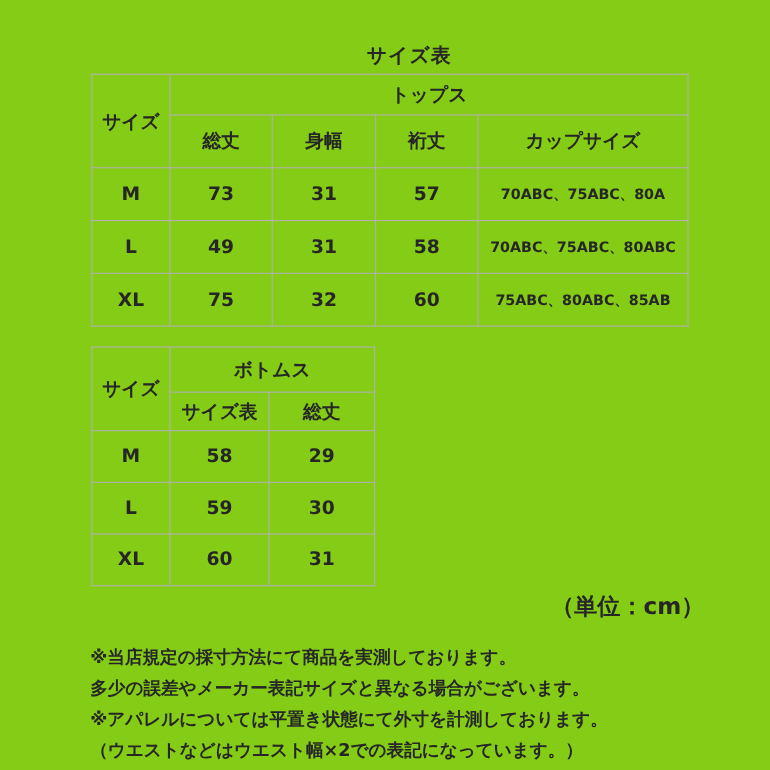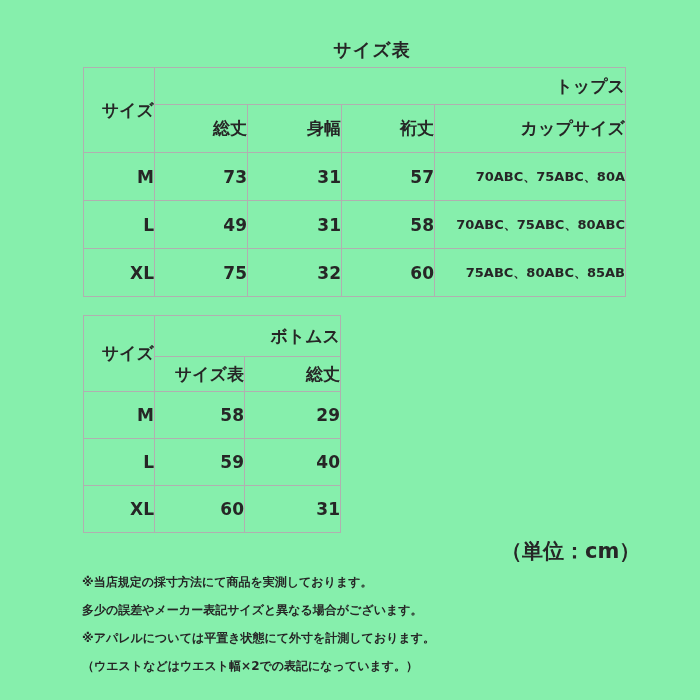--- a/index.html
+++ b/index.html
@@ -4,21 +4,21 @@
 <style>
   html, body {
     margin: 0;
     padding: 0;
     background: #ffffff;
   }
   .page {
     position: relative;
     width: 700px;
     height: 700px;
-    background: #86efac;
+    background: #84cc16;
     font-family: "DejaVu Sans", "Liberation Sans", sans-serif;
     font-weight: bold;
     color: #262626;
   }
   .title {
     position: absolute;
     top: 38px;
     left: 0;
     width: 700px;
     text-align: center;
@@ -26,21 +26,21 @@
     font-size: 18px;
     letter-spacing: 1px;
   }
   table.sizes-table {
     position: absolute;
     border-collapse: collapse;
     table-layout: fixed;
   }
   table.sizes-table td {
     border: 1px solid #b0b0b0;
-    text-align: right;
+    text-align: center;
     vertical-align: middle;
     font-size: 17px;
     font-weight: bold;
     color: #262626;
     padding: 0;
     overflow: hidden;
     white-space: nowrap;
   }
   .tops-table    { left: 83px; top: 67px; }
   .bottoms-table { left: 83px; top: 315px; }
@@ -64,22 +64,22 @@
 
   .unit-label {
     position: absolute;
     left: 501px;
     top: 537px;
     font-size: 21px;
   }
   .notes {
     position: absolute;
     left: 82px;
-    top: 568px;
-    font-size: 12px;
+    top: 584px;
+    font-size: 16px;
     line-height: 28px;
     white-space: nowrap;
   }
 </style>
 </head>
 <body>
 
 <div class="page">
 
   <div class="title">サイズ表</div>
@@ -143,21 +143,21 @@
         <td>総丈</td>
       </tr>
       <tr class="r-data">
         <td>M</td>
         <td>58</td>
         <td>29</td>
       </tr>
       <tr class="r-data">
         <td>L</td>
         <td>59</td>
-        <td>40</td>
+        <td>30</td>
       </tr>
       <tr class="r-data">
         <td>XL</td>
         <td>60</td>
         <td>31</td>
       </tr>
     </tbody>
   </table>
 
   <div class="unit-label">（単位：cm）</div>

